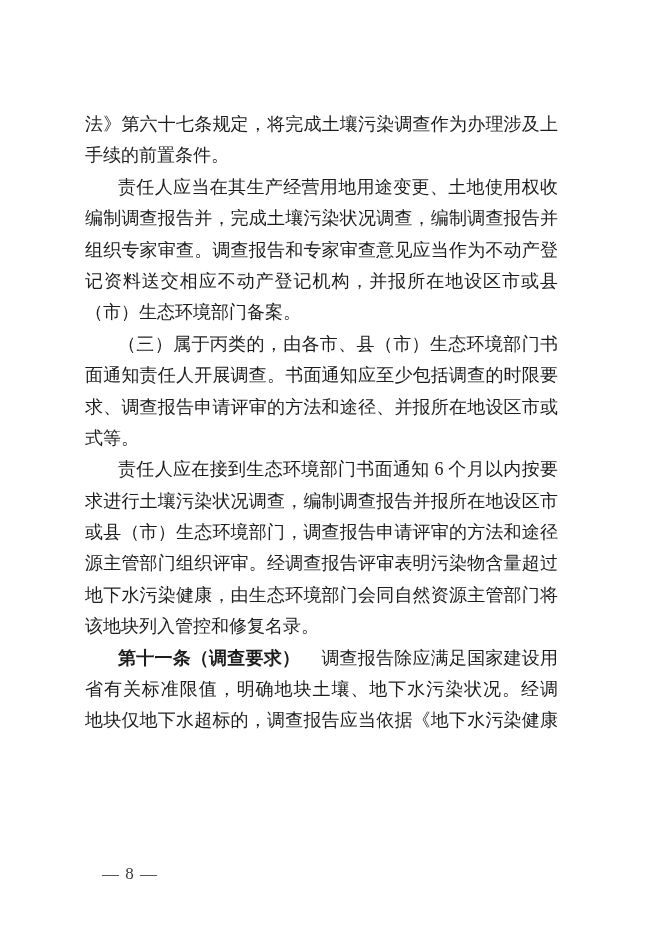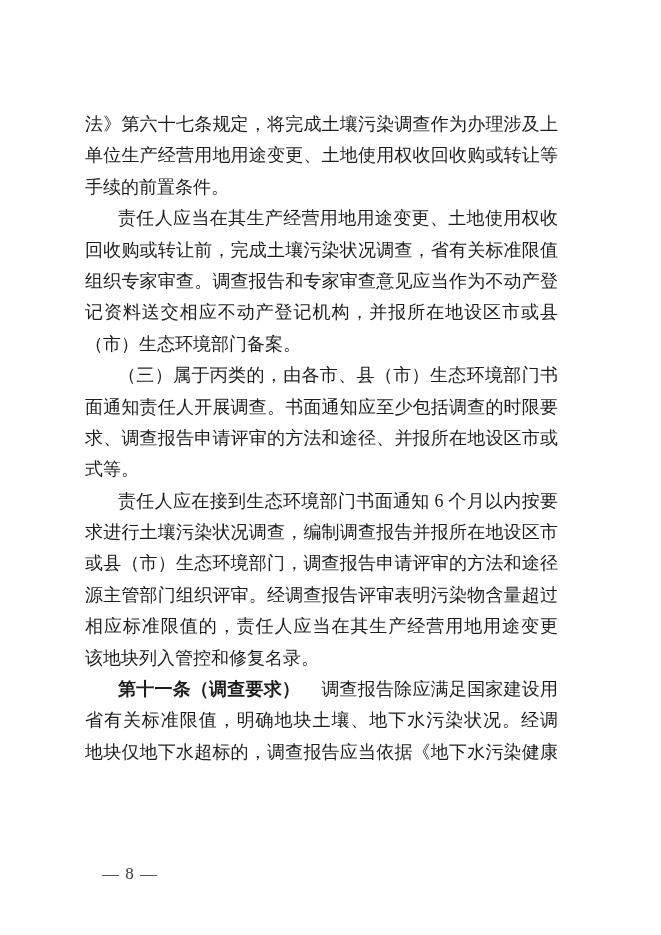--- a/index.html
+++ b/index.html
@@ -46,36 +46,35 @@
     color: #3a3a3a;
     letter-spacing: 1px;
   }
 </style>
 </head>
 <body>
 
 <div class="page">
   <div class="textblock">
     <div class="line">法》第六十七条规定，将完成土壤污染调查作为办理涉及上</div>
-    <div class="line">单位生产经营用地用途变更、土地使用权收回收购或转让等</div>
     <div class="line end">手续的前置条件。</div>
     <div class="line indent">责任人应当在其生产经营用地用途变更、土地使用权收</div>
-    <div class="line">回收购或转让前，完成土壤污染状况调查，省有关标准限值</div>
+    <div class="line">编制调查报告并，完成土壤污染状况调查，编制调查报告并</div>
     <div class="line">组织专家审查。调查报告和专家审查意见应当作为不动产登</div>
     <div class="line">记资料送交相应不动产登记机构，并报所在地设区市或县</div>
     <div class="line end">（市）生态环境部门备案。</div>
     <div class="line indent">（三）属于丙类的，由各市、县（市）生态环境部门书</div>
     <div class="line">面通知责任人开展调查。书面通知应至少包括调查的时限要</div>
     <div class="line">求、调查报告申请评审的方法和途径、并报所在地设区市或县</div>
     <div class="line end">式等。</div>
     <div class="line indent">责任人应在接到生态环境部门书面通知 6 个月以内按要</div>
     <div class="line">求进行土壤污染状况调查，编制调查报告并报所在地设区市</div>
     <div class="line">或县（市）生态环境部门，调查报告申请评审的方法和途径</div>
     <div class="line">源主管部门组织评审。经调查报告评审表明污染物含量超过</div>
-    <div class="line">相应标准限值的，责任人应当在其生产经营用地用途变更</div>
+    <div class="line">地下水污染健康，由生态环境部门会同自然资源主管部门将</div>
     <div class="line end">该地块列入管控和修复名录。</div>
     <div class="line indent">
       <span class="bold">第十一条（调查要求）</span><span class="hgap"></span><span>调查报告除应满足国家建设用</span>
     </div>
     <div class="line">省有关标准限值，明确地块土壤、地下水污染状况。经调查，</div>
     <div class="line">地块仅地下水超标的，调查报告应当依据《地下水污染健康</div>
   </div>
   <div class="pagenum">— 8 —</div>
 </div>
 

